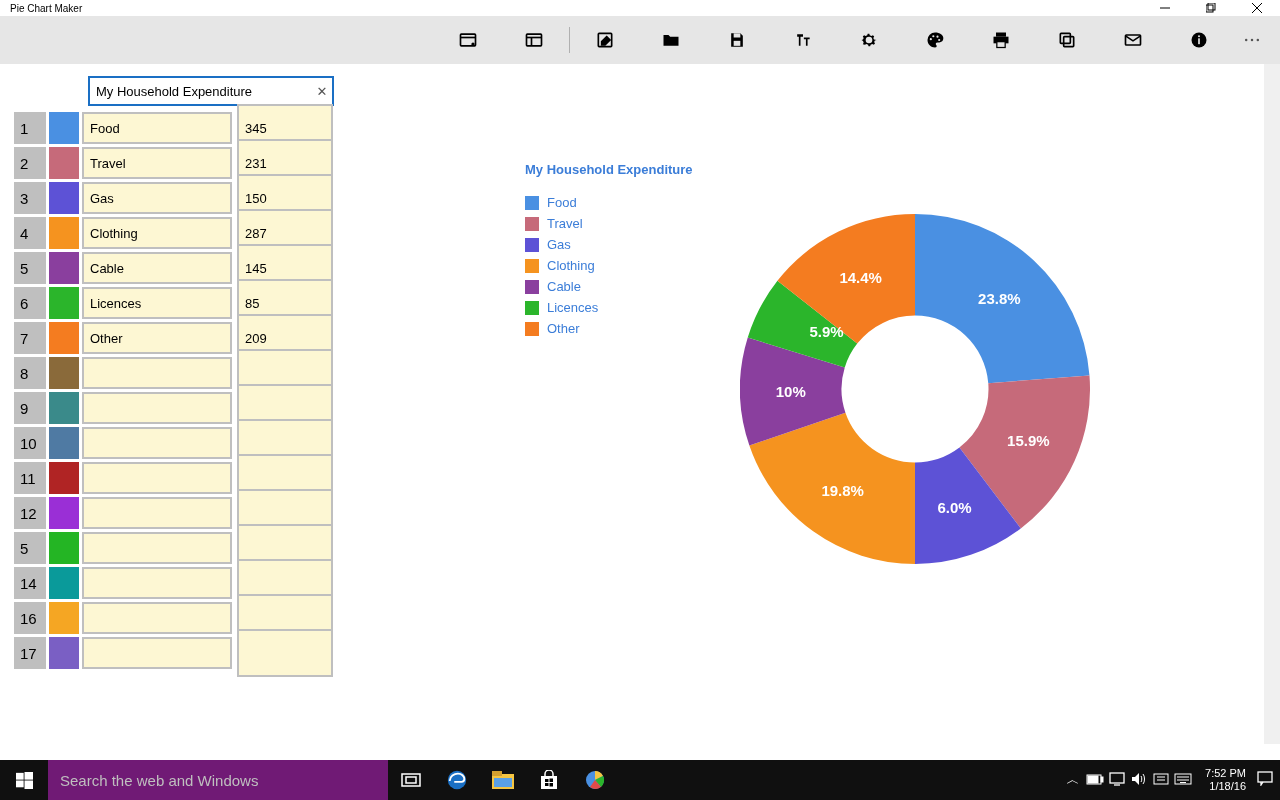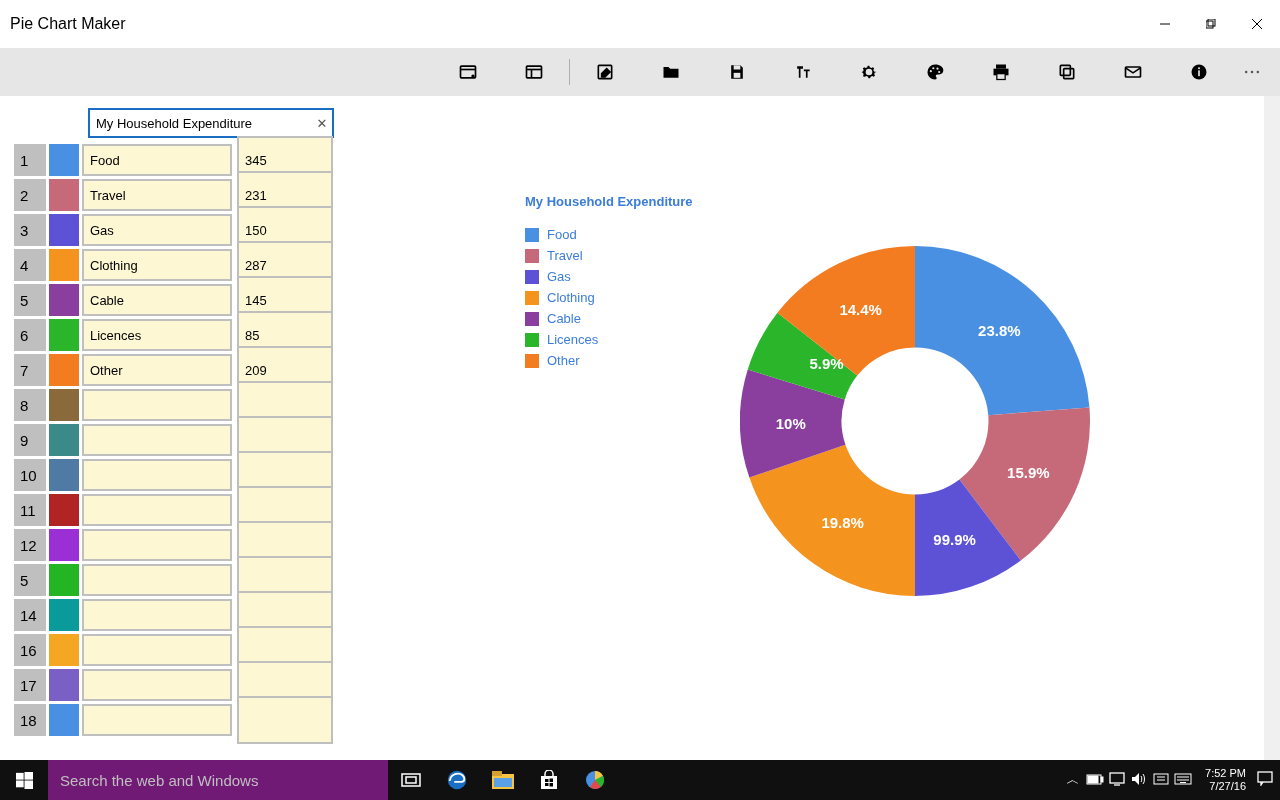--- a/index.html
+++ b/index.html
@@ -1,19 +1,19 @@
 <!DOCTYPE html>
 <html><head>
 <meta charset="utf-8">
 <style>
 html,body{margin:0;padding:0;width:1280px;height:800px;overflow:hidden;font-family:"Segoe UI",Arial,sans-serif;background:#fff;color:#000}
 *{box-sizing:border-box}
 
 
-.titlebar{height:48px;display:flex;align-items:center;justify-content:space-between;padding:0 0 0 10px;font-size:16px;background:#fff}
+.titlebar{height:16px;display:flex;align-items:center;justify-content:space-between;padding:0 0 0 10px;font-size:10px;background:#fff}
 .win-controls{display:flex}
 .win-btn{width:46px;height:32px;display:flex;align-items:center;justify-content:center;font-size:11px;color:#000}
 .win-btn svg{width:10px;height:10px}
 
 
 .toolbar{height:48px;background:#e6e6e6;display:flex;align-items:center;justify-content:flex-end;padding:0 8px}
 .tb-btn{width:66px;height:48px;display:flex;align-items:center;justify-content:center;color:#000}
 .tb-sep{width:1px;height:26px;background:#b0b0b0;margin:0 2px}
 .tb-btn svg{width:20px;height:20px}
 
@@ -264,26 +264,20 @@
         </div>
         <div class="row">
           <div class="row-num">16</div>
           <div class="row-color" style="background:#f5a623"></div>
           <div class="row-label"><input class="cell-in" value="" style=""></div>
           <div class="row-value"><input class="cell-in" value="" style=""></div>
         </div>
         <div class="row">
           <div class="row-num">17</div>
           <div class="row-color" style="background:#7a5fc4"></div>
-          <div class="row-label"><input class="cell-in" value="" style=""></div>
-          <div class="row-value"><input class="cell-in" value="" style=""></div>
-        </div>
-        <div class="row">
-          <div class="row-num">18</div>
-          <div class="row-color" style="background:#4a90e2"></div>
           <div class="row-label"><input class="cell-in" value="" style=""></div>
           <div class="row-value"><input class="cell-in" value="" style=""></div>
         </div>
       </div>
   </div>
   <div class="right">
     <div class="chart-title">My Household Expenditure</div>
     <div class="legend" id="legend">
         <div class="legend-item">
           <span class="legend-sw" style="background:#4a90e2"></span>
@@ -320,21 +314,21 @@
           <path d="M 349.4694088702448 161.38290161351054 A 175 175 0 0 1 280.7807159571481 314.4110473800163 L 219.4279007020022 233.55263989960685 A 73.5 73.5 0 0 0 248.27715172550285 169.28081867767443 Z" fill="#c66a7a"></path>
           <path d="M 280.7807159571481 314.4110473800163 A 175 175 0 0 1 175 350 L 175 248.5 A 73.5 73.5 0 0 0 219.4279007020022 233.55263989960685 Z" fill="#5d52d6"></path>
           <path d="M 175 350 A 175 175 0 0 1 9.378726767541508 231.52073825472675 L 105.43906524236743 198.73871006698522 A 73.5 73.5 0 0 0 175 248.5 Z" fill="#f5931f"></path>
           <path d="M 9.378726767541508 231.52073825472675 A 175 175 0 0 1 7.742903865644706 123.52122968928812 L 104.75201962357077 153.378916469501 A 73.5 73.5 0 0 0 105.43906524236743 198.73871006698522 Z" fill="#8a3f9e"></path>
           <path d="M 7.742903865644706 123.52122968928812 A 175 175 0 0 1 37.440708420012214 66.82217741139408 L 117.22509753640513 129.5653145127855 A 73.5 73.5 0 0 0 104.75201962357077 153.378916469501 Z" fill="#2bb52b"></path>
           <path d="M 37.440708420012214 66.82217741139408 A 175 175 0 0 1 174.99999999999997 0 L 175 101.5 A 73.5 73.5 0 0 0 117.22509753640513 129.5653145127855 Z" fill="#f47c20"></path>
         </svg>
       <div id="slice-labels">
           <div class="slice-label" style="left: 259.371px; top: 83.7878px;">23.8%</div>
           <div class="slice-label" style="left: 288.354px; top: 225.881px;">15.9%</div>
-          <div class="slice-label" style="left: 214.621px; top: 292.764px;">99.9%</div>
+          <div class="slice-label" style="left: 214.621px; top: 292.764px;">6.0%</div>
           <div class="slice-label" style="left: 102.709px; top: 276.055px;">19.8%</div>
           <div class="slice-label" style="left: 50.7643px; top: 176.882px;">10%</div>
           <div class="slice-label" style="left: 80px; top: 117.35px; padding-left: 13px;">5.9%</div>
           <div class="slice-label" style="left: 120.71px; top: 63.2386px;">14.4%</div>
         </div>
     </div>
     <div class="right-scroll"></div>
   </div>
 </div>
 
@@ -410,20 +404,20 @@
           <line x1="4" y1="7" x2="12" y2="7"></line>
         </svg></span>
     <span class="ico"><svg width="18" height="12" viewBox="0 0 18 12" fill="none" stroke="#fff">
           <rect x="1" y="1" width="16" height="10"></rect>
           <line x1="3" y1="4" x2="15" y2="4"></line>
           <line x1="3" y1="7" x2="15" y2="7"></line>
           <line x1="6" y1="9.5" x2="12" y2="9.5"></line>
         </svg></span>
     <div class="clock">
       <div>7:52 PM</div>
-      <div>7/27/16</div>
+      <div>1/18/16</div>
     </div>
     <span class="ico"><svg width="16" height="15" viewBox="0 0 16 15" fill="none" stroke="#fff" stroke-width="1.3">
           <rect x="1" y="1" width="14" height="10"></rect>
           <path d="M6 11l-2 3v-3"></path>
         </svg></span>
   </div>
 </div>
 
 </body></html>

